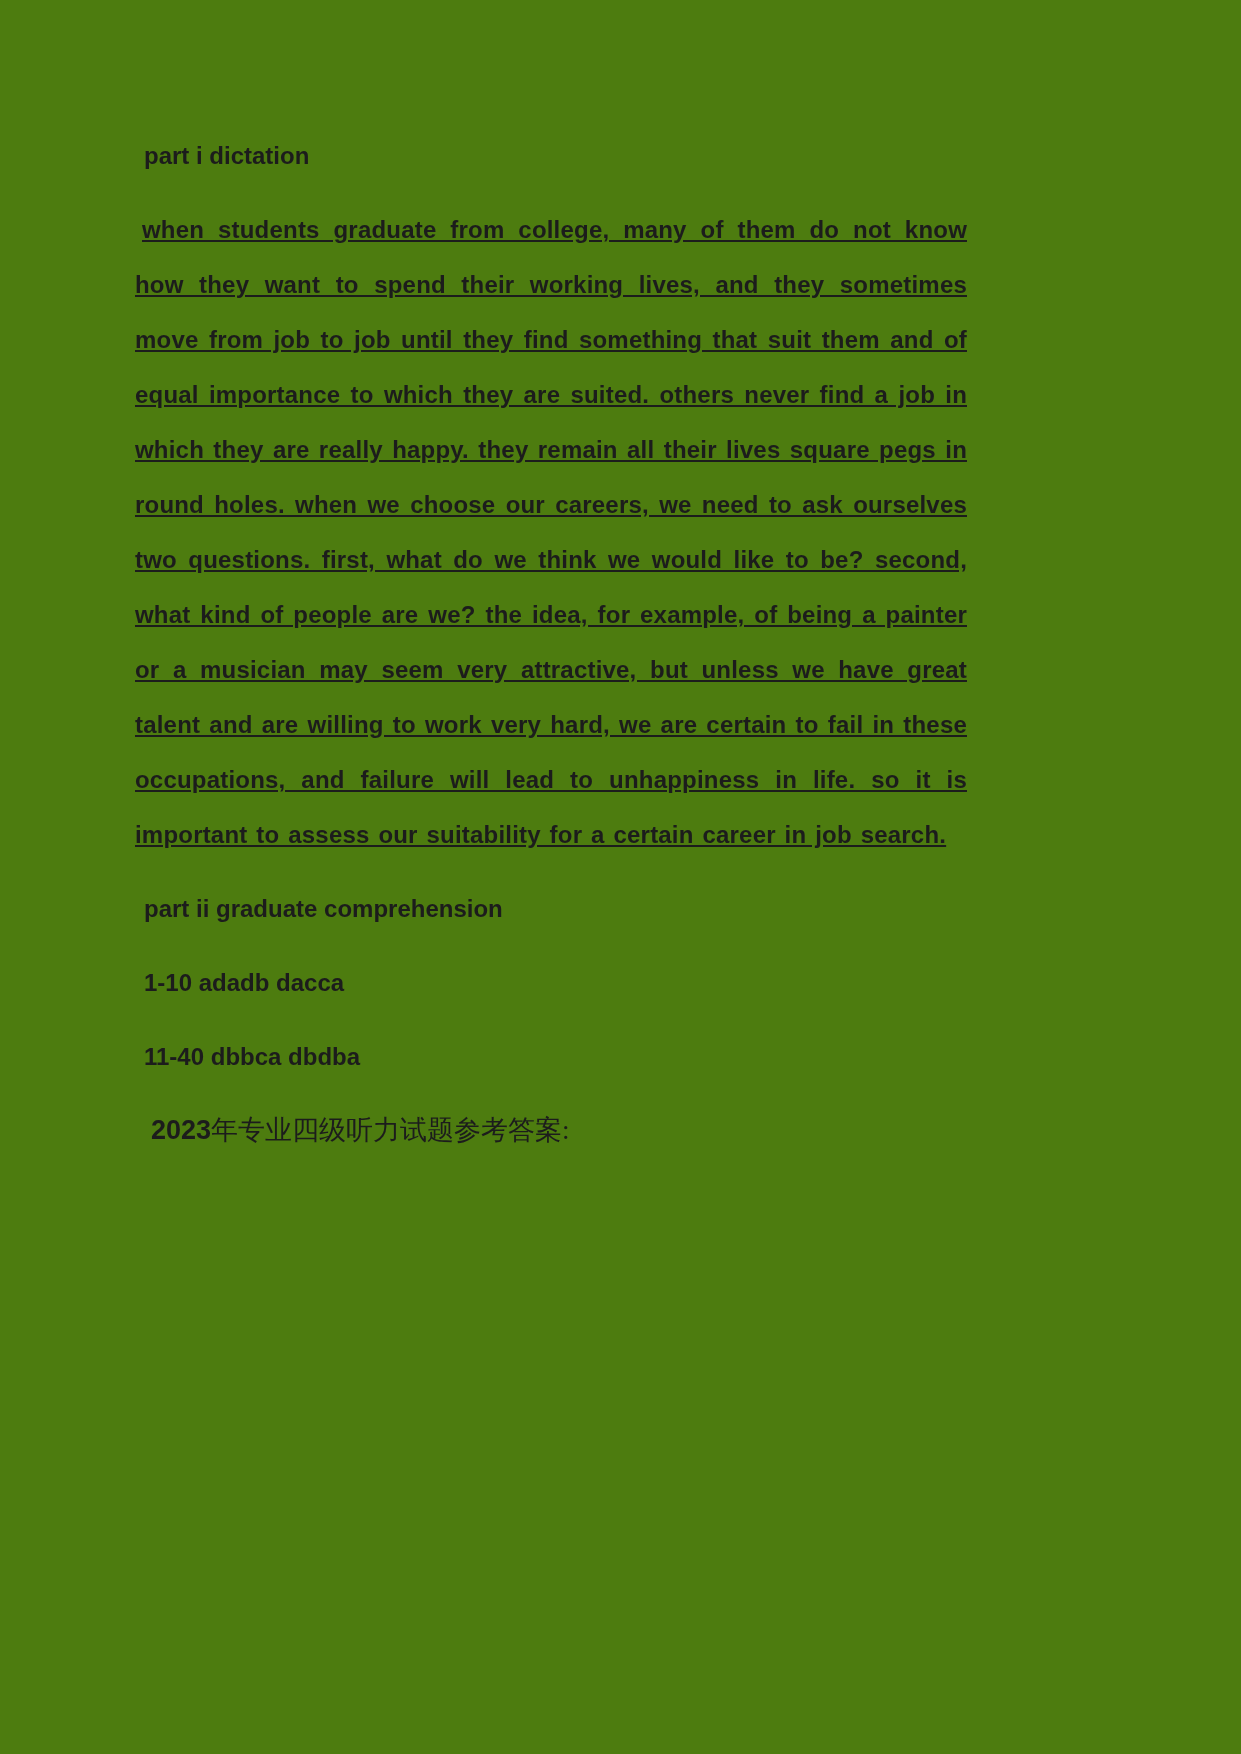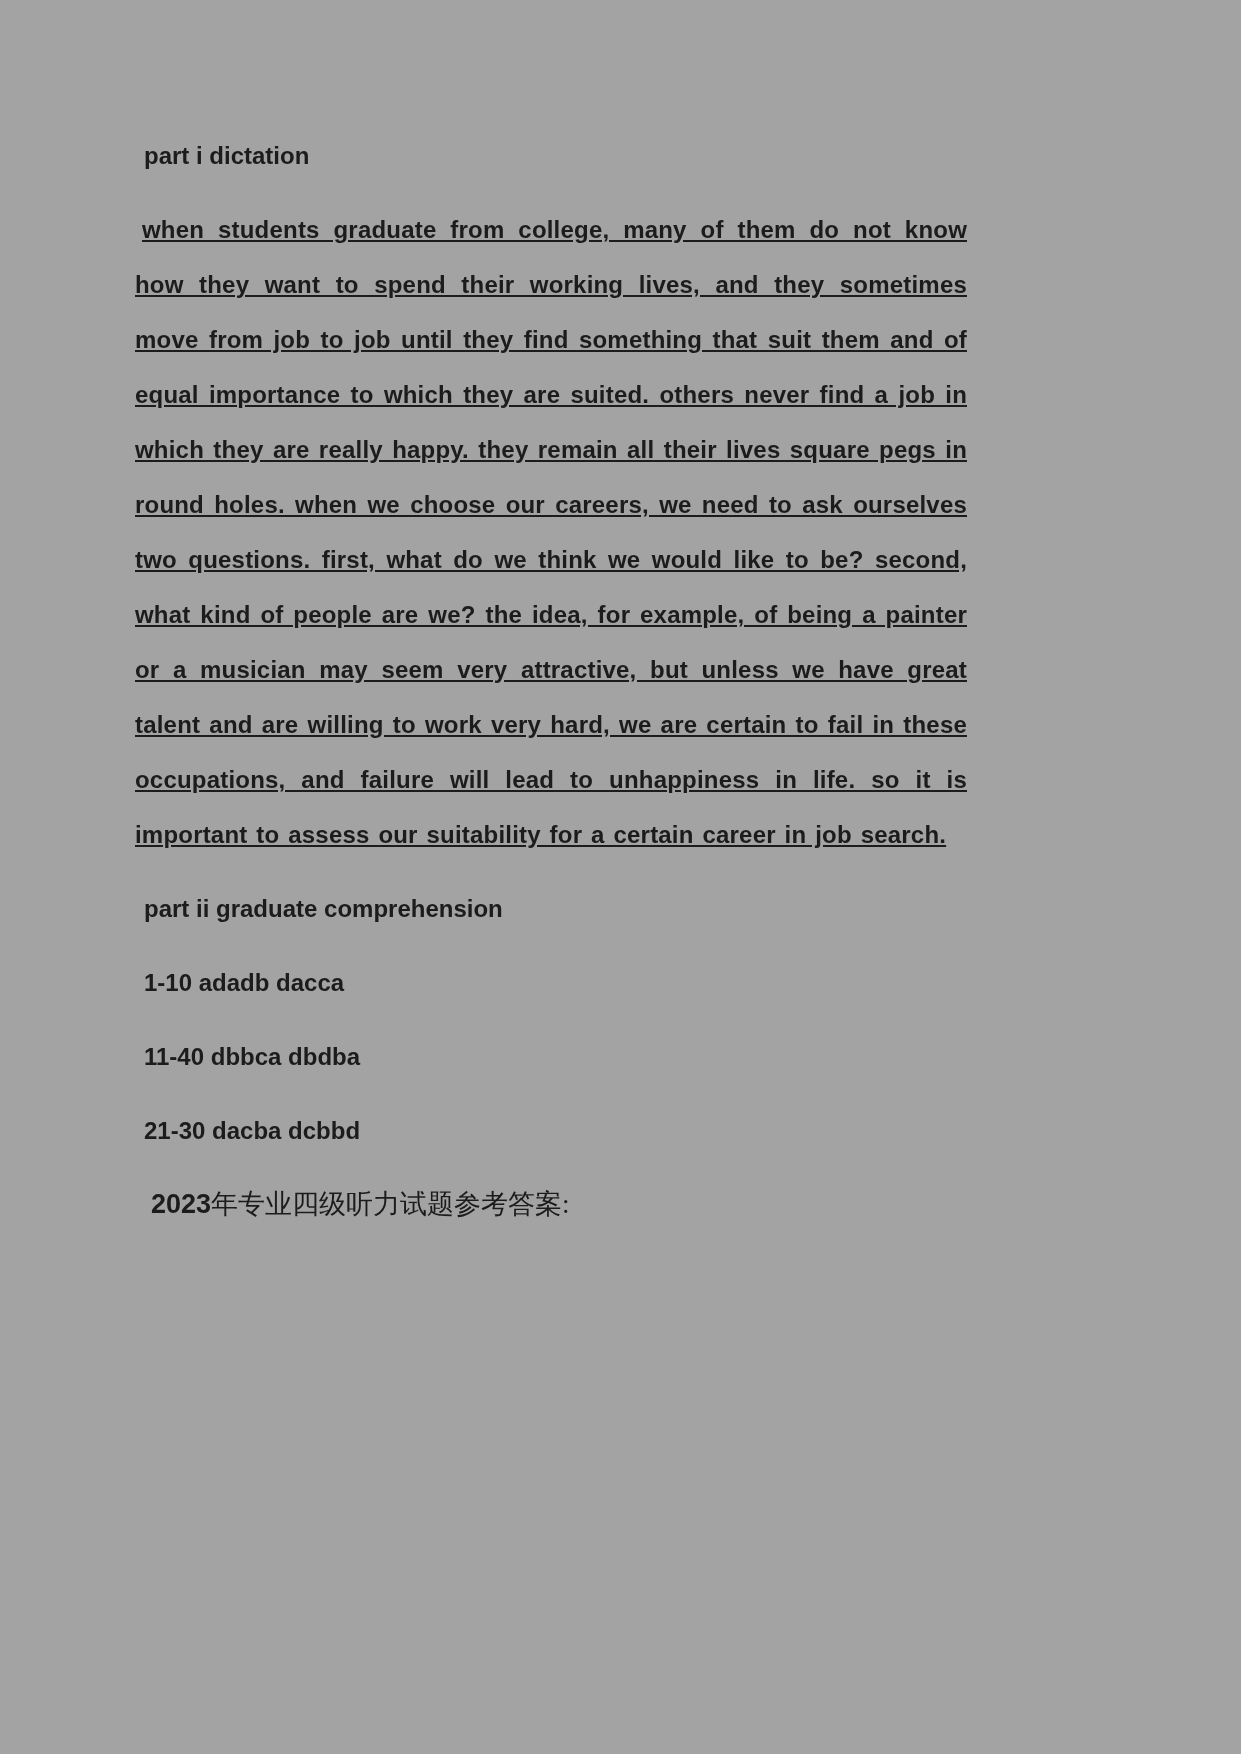--- a/index.html
+++ b/index.html
@@ -5,21 +5,21 @@
   html, body {
     margin: 0;
     padding: 0;
     background: #ffffff;
   }
   .page {
     position: relative;
     width: 1241px;
     height: 1754px;
     margin: 0 auto;
-    background: #a3a3a3;
+    background: #4d7c0f;
     box-sizing: border-box;
     padding: 128px 274px 0 135px;
     font-family: "Liberation Sans", "DejaVu Sans", sans-serif;
     color: #1c1c1c;
     overflow: hidden;
   }
   .block {
     font-weight: bold;
     font-size: 24px;
     line-height: 55px;
@@ -62,17 +62,16 @@
 
 
   <p class="block para">when students graduate from college, many of them do not know how they want to spend their working lives, and they sometimes move from job to job until they find something that suit them and of equal importance to which they are suited. others never find a job in which they are really happy. they remain all their lives square pegs in round holes. when we choose our careers, we need to ask ourselves two questions. first, what do we think we would like to be? second, what kind of people are we? the idea, for example, of being a painter or a musician may seem very attractive, but unless we have great talent and are willing to work very hard, we are certain to fail in these occupations, and failure will lead to unhappiness in life. so it is important to assess our suitability for a certain career in job search.</p>
 
   <p class="block heading">part ii graduate comprehension</p>
 
   <p class="block answer-line">1-10 adadb dacca</p>
 
   <p class="block answer-line">11-40 dbbca dbdba</p>
 
-  <p class="block answer-line">21-30 dacba dcbbd</p>
 
   <p class="footer-cn"><span class="year">2023</span><span class="cn">年专业四级听力试题参考答案:</span></p>
 
 </div>
 
 </body></html>

